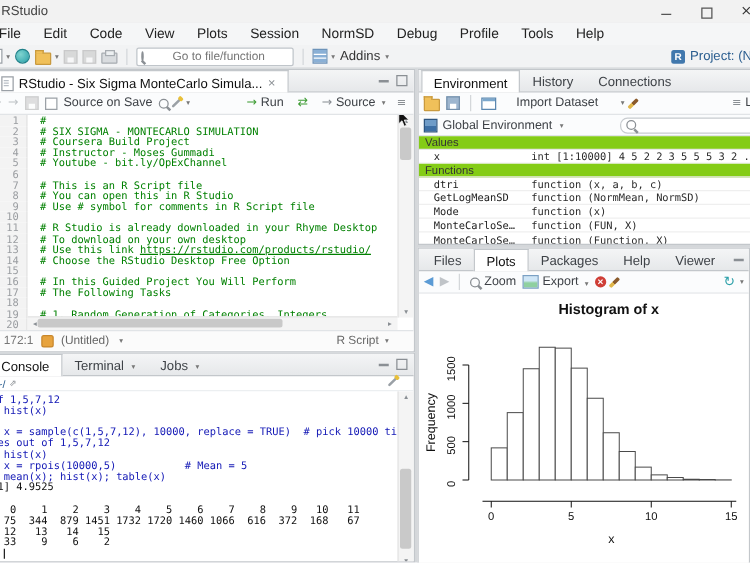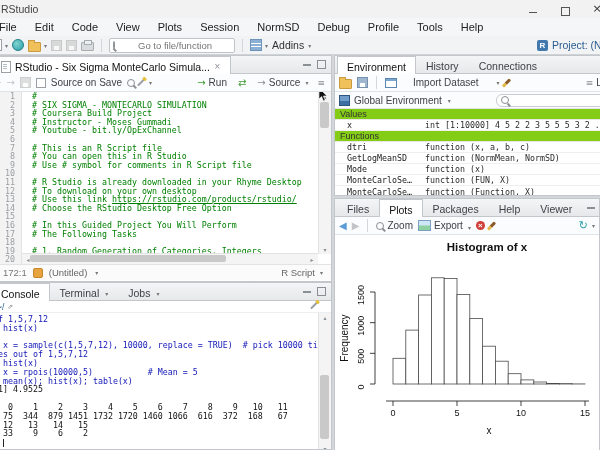--- a/index.html
+++ b/index.html
@@ -314,21 +314,21 @@
         <span class="sb-arrow glyph" style="left:0;top:2px;">◂</span>
         <div id="ed-hthumb"></div>
         <span class="sb-arrow glyph" style="left:auto;right:0;top:2px;">▸</span>
       </div>
     </div>
     <div id="src-status">
       <span id="cursor-pos">172:1</span>
       <span class="ic i-untitled"></span>
       <span>(Untitled)</span>
       <span class="caret glyph">▾</span>
-      <span style="margin-left:auto;display:flex;align-items:center;gap:3px;padding-right:8px;">
+      <span style="margin-left:auto;display:flex;align-items:center;gap:3px;padding-right:20px;">
         <span>R Script</span>
         <span class="caret glyph">▾</span>
       </span>
     </div>
   </div>
 
   <div class="pane" id="console-pane">
     <div class="tabs">
       <span class="tab active">
             <span>Console</span>

